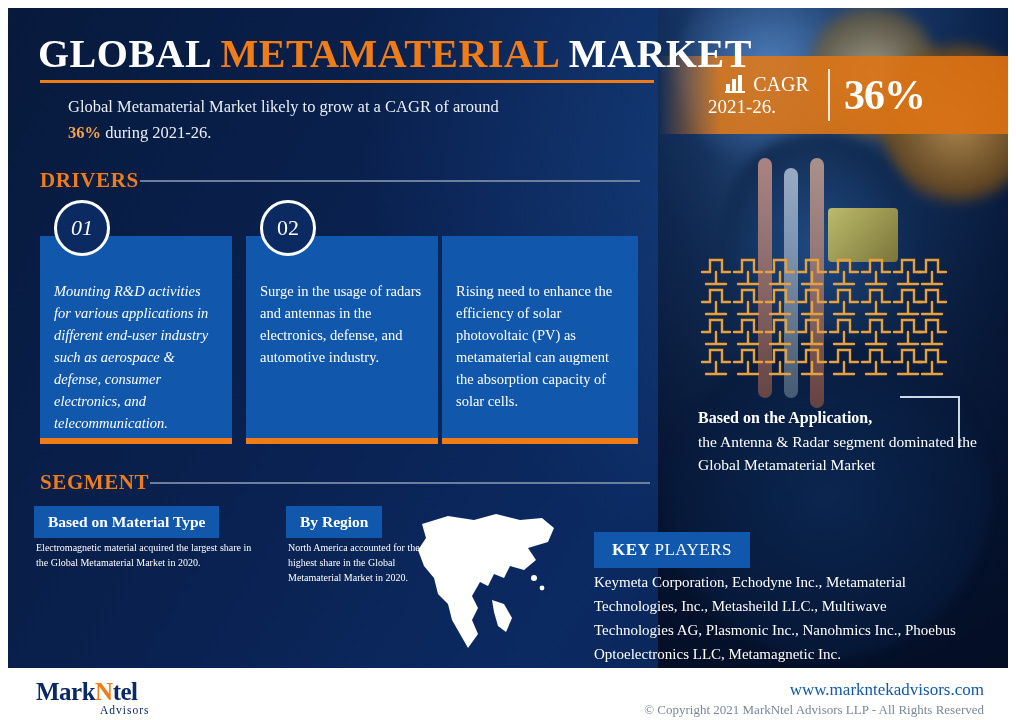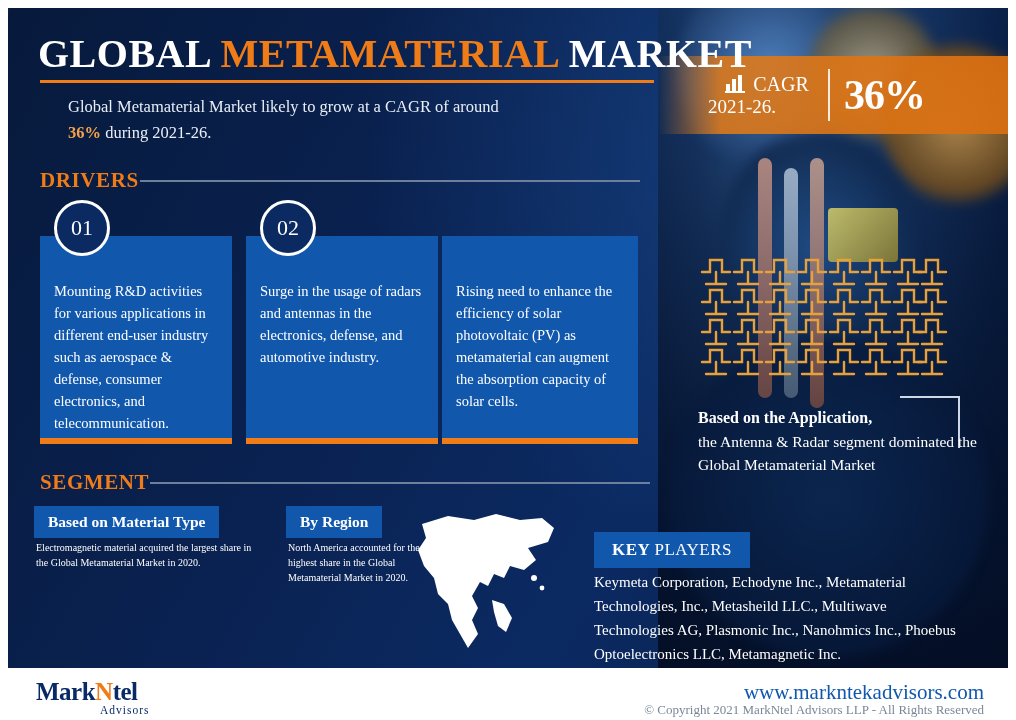--- a/index.html
+++ b/index.html
@@ -92,21 +92,21 @@
   .sec-head {
     position:absolute; color:#f07c18; font-size:21px; font-weight:bold; letter-spacing:.6px;
   }
   .sec-rule { position:absolute; height:2px; background:#6d7f9b; }
   
   .card {
     position:absolute; width:192px; background:#1158ad; color:#ffffff;
     padding:44px 14px 14px 14px; font-size:14.5px; line-height:1.52;
     border-bottom:6px solid #f07c18;
   }
-  .card.c1{ left:32px; top:228px; height:208px;}
+  .card.c1{ left:32px; top:228px; height:208px;font-style:italic;}
   .card.c2{ left:238px; top:228px; height:208px;}
   .card.c3{ left:434px; top:228px; width:196px; height:208px;}
   .badge {
     position:absolute; top:-36px; left:14px; width:56px; height:56px; border-radius:50%;
     background:#0b2a62; border:3px solid #ffffff; color:#ffffff;
     font-size:22px; display:flex; align-items:center; justify-content:center;
   }
   
   .meta-pattern {
     position:absolute; right:58px; top:250px; width:250px; height:135px;
@@ -134,21 +134,21 @@
   .kp-head .thin{ font-weight:normal; }
   .kp-body {
     position:absolute; left:586px; top:562px; width:372px; color:#ffffff;
     font-size:15px; line-height:1.6;
   }
   
   .footer { position:absolute; left:0; top:668px; width:1016px; height:52px; background:#ffffff;}
   .logo { position:absolute; left:36px; top:678px; font-size:25px; font-weight:bold; color:#0a2a66; letter-spacing:-.5px;}
   .logo .n { color:#f07c18; }
   .logo-sub { position:absolute; left:100px; top:704px; font-size:11.5px; color:#0a2a66; letter-spacing:1px;}
-  .site { position:absolute; right:32px; top:680px; font-size:21px; color:#1158ad;}
+  .site { position:absolute; right:32px; top:680px; font-size:17px; color:#1158ad;}
   .copy { position:absolute; right:32px; top:702px; font-size:13px; color:#7b8798;}
 </style>
 </head>
 <body>
 
 <div class="poster">
   <div class="panel">
 
     <div class="photo">
       <div class="blob b1"></div>

